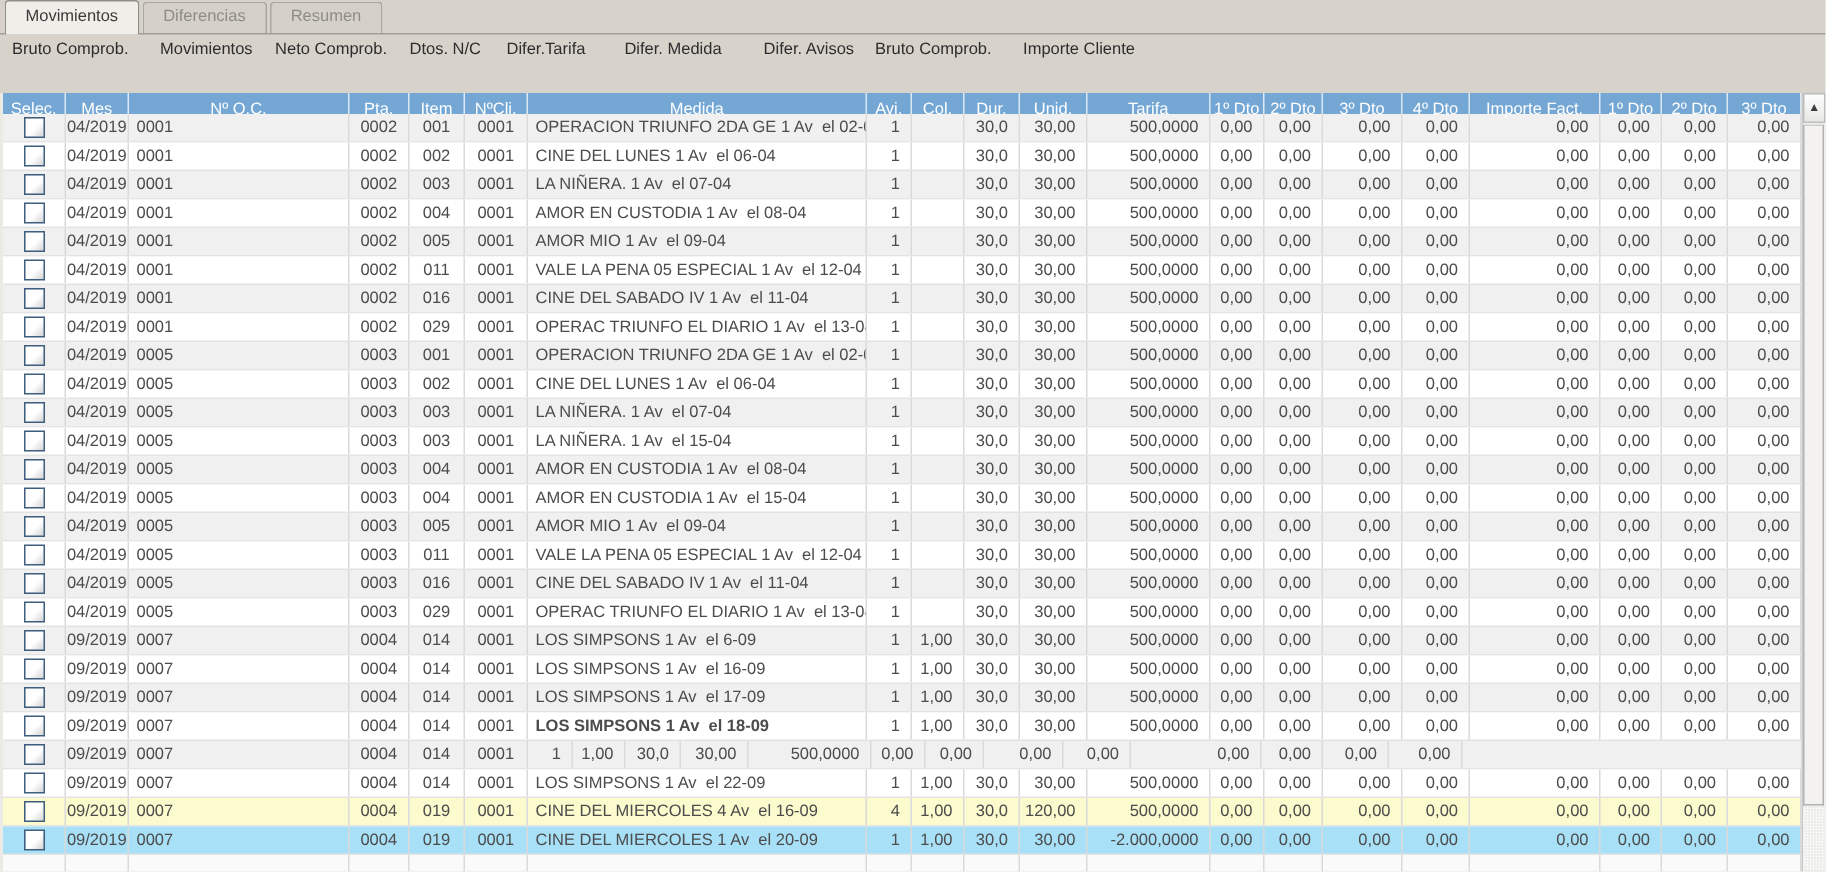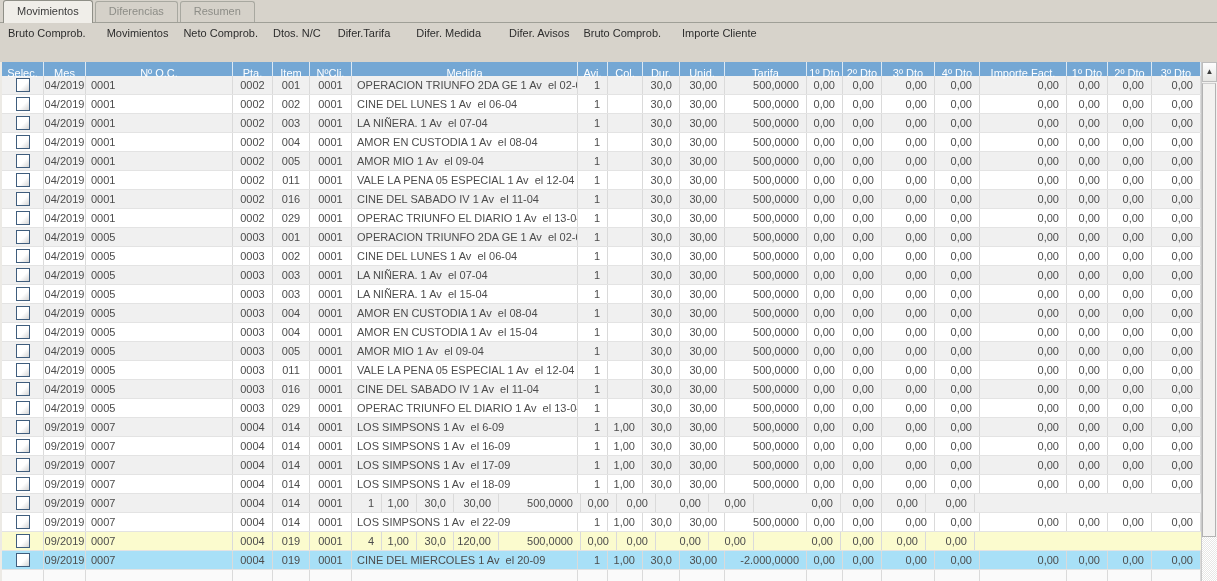--- a/index.html
+++ b/index.html
@@ -592,21 +592,21 @@
         <div class="cell r" style="width: 44px;">0,00</div>
         <div class="cell r" style="width: 49px;">0,00</div>
       </div>
       <div class="row" style="background: rgb(255, 255, 255);">
         <div class="cell c" style="width: 42px;"><div class="cb"></div></div>
         <div class="cell c" style="width: 42px;">09/2019</div>
         <div class="cell l" style="width: 147px;">0007</div>
         <div class="cell c" style="width: 40px;">0004</div>
         <div class="cell c" style="width: 37px;">014</div>
         <div class="cell c" style="width: 42px;">0001</div>
-        <div class="cell l" style="width: 226px;">LOS SIMPSONS 1 Av  el 18-09</div>
+        <div class="cell l" style="width: 226px; font-weight: bold;">LOS SIMPSONS 1 Av  el 18-09</div>
         <div class="cell r" style="width: 30px;">1</div>
         <div class="cell r" style="width: 35px;">1,00</div>
         <div class="cell r" style="width: 37px;">30,0</div>
         <div class="cell r" style="width: 45px;">30,00</div>
         <div class="cell r" style="width: 82px;">500,0000</div>
         <div class="cell r" style="width: 36px;">0,00</div>
         <div class="cell r" style="width: 39px;">0,00</div>
         <div class="cell r" style="width: 53px;">0,00</div>
         <div class="cell r" style="width: 45px;">0,00</div>
         <div class="cell r" style="width: 87px;">0,00</div>
@@ -657,20 +657,21 @@
         <div class="cell r" style="width: 44px;">0,00</div>
         <div class="cell r" style="width: 49px;">0,00</div>
       </div>
       <div class="row" style="background: rgb(251, 251, 206);">
         <div class="cell c" style="width: 42px;"><div class="cb"></div></div>
         <div class="cell c" style="width: 42px;">09/2019</div>
         <div class="cell l" style="width: 147px;">0007</div>
         <div class="cell c" style="width: 40px;">0004</div>
         <div class="cell c" style="width: 37px;">019</div>
         <div class="cell c" style="width: 42px;">0001</div>
+        <div class="cell l" style="width: 226px;">CINE DEL MIERCOLES 4 Av  el 16-09</div>
         <div class="cell r" style="width: 30px;">4</div>
         <div class="cell r" style="width: 35px;">1,00</div>
         <div class="cell r" style="width: 37px;">30,0</div>
         <div class="cell r" style="width: 45px;">120,00</div>
         <div class="cell r" style="width: 82px;">500,0000</div>
         <div class="cell r" style="width: 36px;">0,00</div>
         <div class="cell r" style="width: 39px;">0,00</div>
         <div class="cell r" style="width: 53px;">0,00</div>
         <div class="cell r" style="width: 45px;">0,00</div>
         <div class="cell r" style="width: 87px;">0,00</div>

